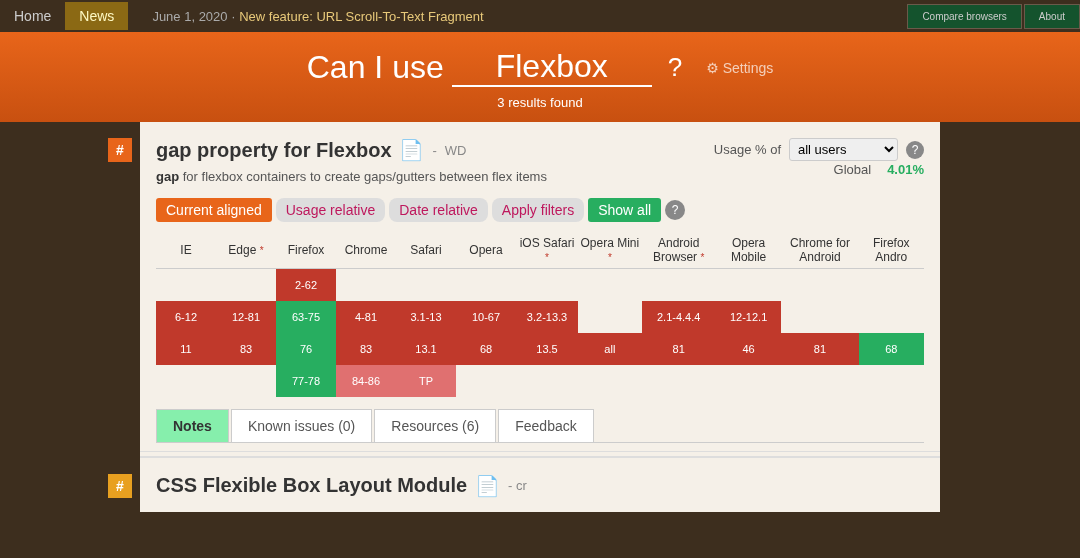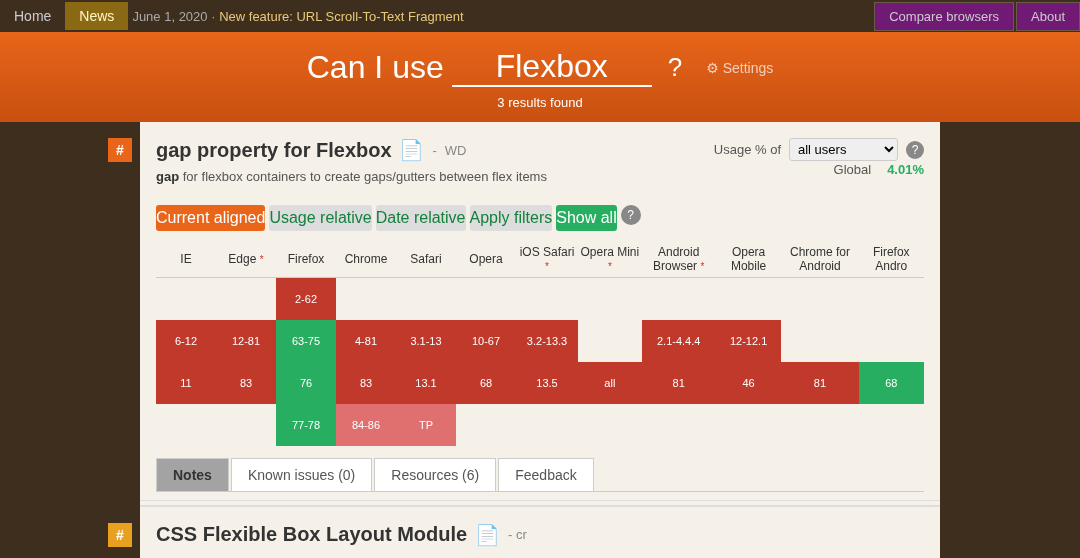--- a/index.html
+++ b/index.html
@@ -33,39 +33,39 @@
       font-size: 14px;
     }
     .top-nav .nav-news {
       background-color: #8B6914;
       color: #fef9c3;
       padding: 6px 14px;
     }
     .news-text {
       color: #ccc;
       font-size: 13px;
-      padding-left: 4px;
+      padding-left: 24px;
     }
     .news-text span {
       color: #aaa;
     }
     .news-text a {
       color: #e8c97a;
       text-decoration: none;
     }
     .nav-right {
       display: flex;
       align-items: center;
     }
     .nav-right .nav-btn {
-      background-color: #701a75;
+      background-color: #14532d;
       color: #ccc;
       padding: 6px 14px;
       cursor: pointer;
-      font-size: 13px;
+      font-size: 10px;
       border: 1px solid #6a5a4a;
       margin-left: 2px;
     }
 
     
     .search-bar {
       background: linear-gradient(180deg, #e8651a 0%, #c85010 100%);
       padding: 16px 0 12px 0;
       text-align: center;
     }
@@ -191,34 +191,34 @@
 
     
     .filter-bar {
       display: flex;
       align-items: center;
       gap: 4px;
       margin-bottom: 10px;
       flex-wrap: wrap;
     }
     .filter-btn {
-      padding: 4px 0;
-      font-size: 16px;
+      padding: 4px 10px;
+      font-size: 14px;
       border: none;
       border-radius: 3px;
       cursor: pointer;
-      margin-top: 7px;
     }
     .filter-btn.active-filter {
       background-color: #e8651a;
       color: #fff;
     }
     .filter-btn.inactive-filter {
       background-color: #ddd;
-      color: #15803d;
+      color: #be185d;
+      border-radius: 8px;
     }
     .filter-btn.show-all {
       background-color: #27ae60;
       color: #fff;
     }
     .filter-help {
       background-color: #888;
       color: #fff;
       width: 20px;
       height: 20px;
@@ -248,21 +248,21 @@
     }
     .compat-table th .asterisk {
       color: #c0392b;
       font-size: 10px;
     }
     .compat-cell {
       text-align: center;
       padding: 4px 2px;
       color: #fff;
       font-size: 11px;
-      height: 42px;
+      height: 32px;
     }
     .cell-red { background-color: #c0392b; }
     .cell-green { background-color: #27ae60; }
     .cell-light-red { background-color: #e07070; }
     .cell-empty { background-color: transparent; }
 
     
     .tabs-bar {
       display: flex;
       gap: 0;
@@ -273,21 +273,21 @@
       padding: 8px 16px;
       font-size: 14px;
       cursor: pointer;
       border: 1px solid #ccc;
       border-bottom: none;
       background-color: #fff;
       color: #555;
       margin-right: 2px;
     }
     .tab-item.active-tab {
-      background-color: #a3a3a3;
+      background-color: #86efac;
       color: #333;
       font-weight: bold;
     }
     .tab-content {
       padding: 12px 16px;
       background-color: #ede5d5;
       min-height: 40px;
       font-size: 13px;
       color: #999;
       font-style: italic;

